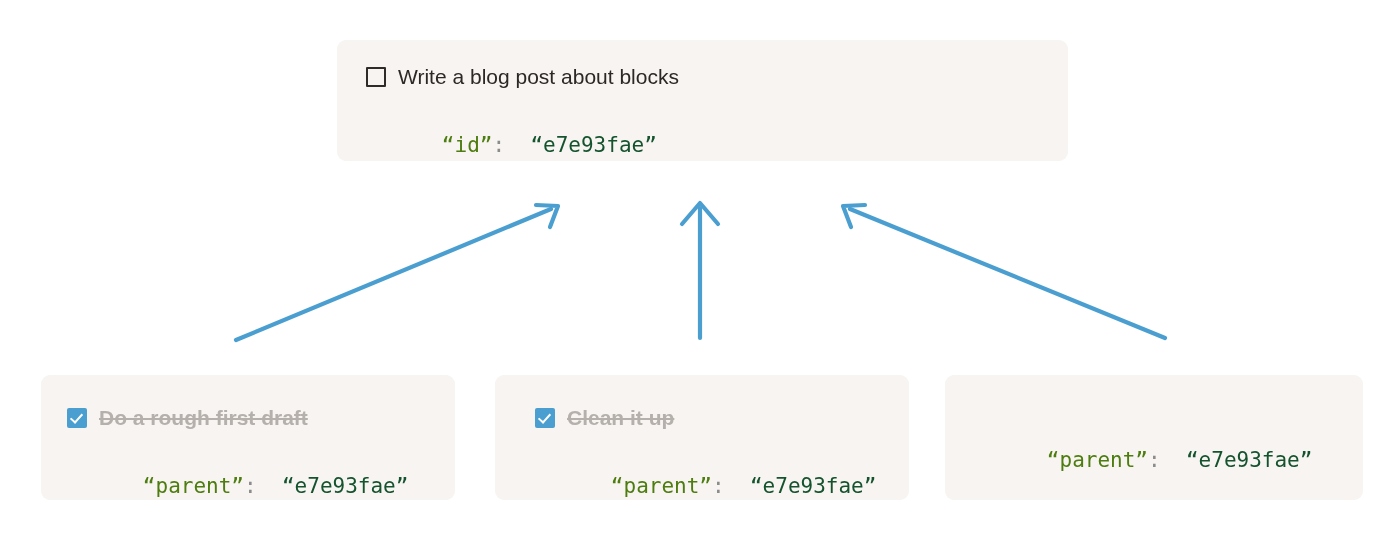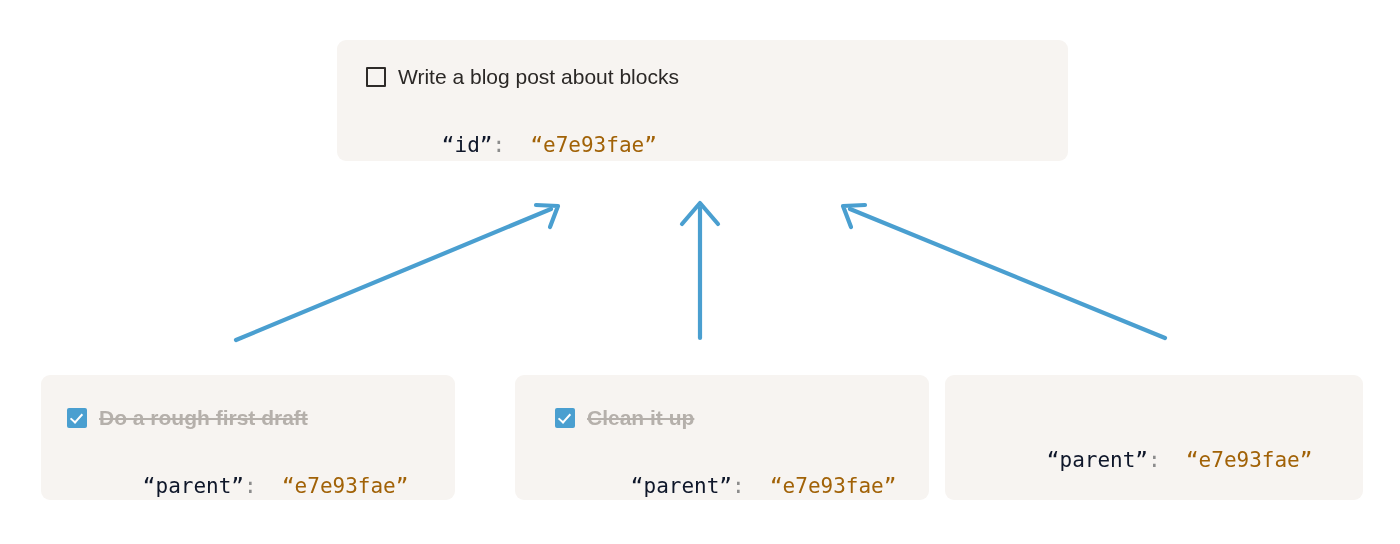--- a/index.html
+++ b/index.html
@@ -47,21 +47,21 @@
     height: 121px;
     padding: 24px 0 0 29px;
   }
 
   .card-child {
     top: 375px;
     height: 125px;
     padding: 30px 0 0 26px;
   }
   .card-child-1 { left: 41px;  width: 414px; }
-  .card-child-2 { left: 515px; width: 414px; padding-left: 40px; }
+  .card-child-2 { left: 495px; width: 414px; padding-left: 40px; }
   .card-child-3 { left: 945px; width: 418px; }
 
   
   .task-row {
     display: flex;
     align-items: center;
     gap: 12px;
     height: 26px;
   }
 
@@ -108,23 +108,23 @@
   }
 
   
   .json-row {
     margin-top: 13px;
     font-family: "DejaVu Sans Mono", "Liberation Mono", monospace;
     font-size: 21px;
     line-height: 28px;
     white-space: pre;
   }
-  .json-key   { color: #0f172a; }
+  .json-key   { color: #4d7c0f; }
   .json-colon { color: #8c8c8c; }
-  .json-val   { color: #a16207; }
+  .json-val   { color: #14532d; }
   .json-sp    { color: transparent; }
 </style>
 </head>
 <body>
 
 <div id="canvas">
 
   <svg id="arrows" viewBox="0 0 1400 544" width="1400" height="544" xmlns="http://www.w3.org/2000/svg">
 
     <g>

